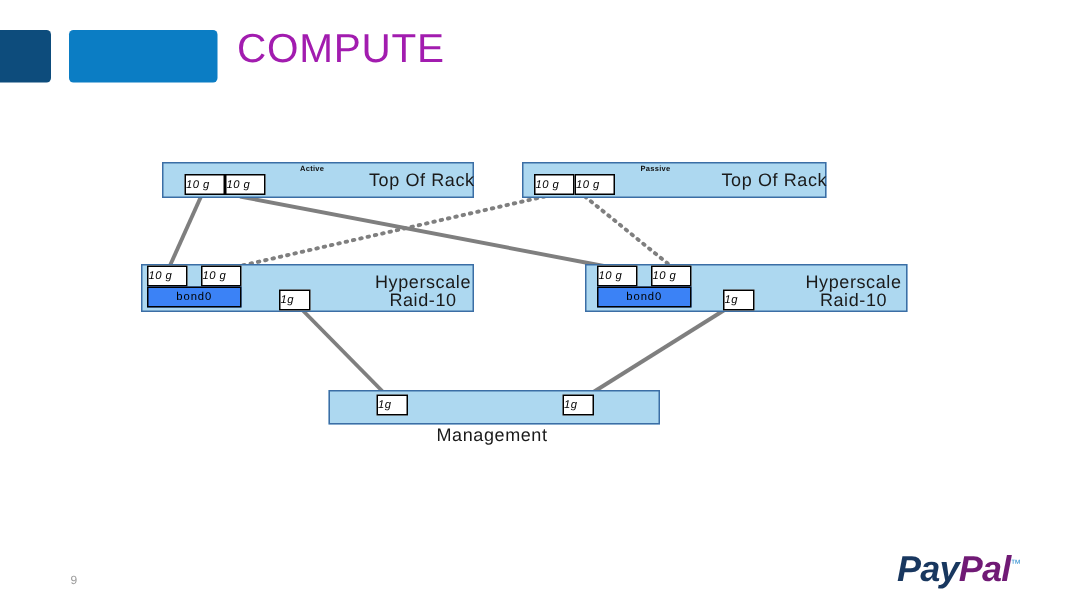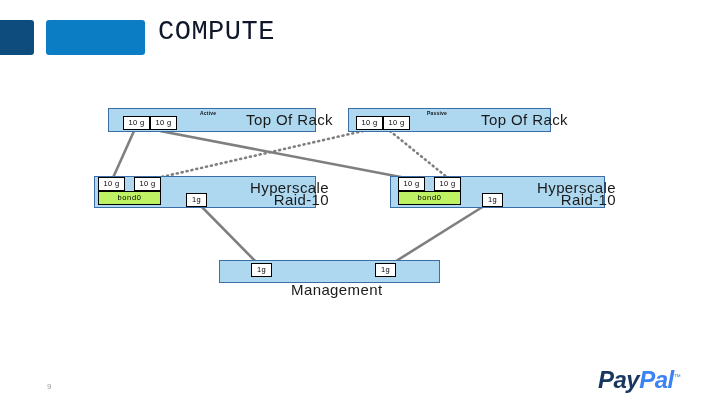--- a/index.html
+++ b/index.html
@@ -32,24 +32,24 @@
     width: 99px;
     height: 35px;
     background: #0b7dc4;
     border-radius: 3px;
   }
   .slide-title {
     position: absolute;
     left: 158px;
     top: 17px;
     font-size: 27px;
-    color: #0f172a;
+    color: #a21caf;
     letter-spacing: 0.5px;
     white-space: nowrap;
-    font-family: Liberation Mono, monospace;
+    font-family: Liberation Sans, sans-serif;
   }
 
   
   .diagram {
     position: absolute;
     left: 0;
     top: 0;
     width: 720px;
     height: 405px;
   }
@@ -64,52 +64,52 @@
 
   
   .node {
     position: absolute;
     background: #add8f0;
     border: 1px solid #3b6ea5;
     box-sizing: border-box;
   }
   .node-label {
     position: absolute;
-    font-size: 15px;
+    font-size: 12px;
     color: #1a1a1a;
     letter-spacing: 0.4px;
     line-height: 12px;
     white-space: pre-line;
-    text-align: right;
+    text-align: center;
   }
   .node-sublabel {
     position: absolute;
     font-size: 5px;
     font-weight: bold;
     color: #111111;
     letter-spacing: 0.2px;
     white-space: nowrap;
   }
 
   
   .port {
     position: absolute;
     background: #ffffff;
     border: 1px solid #000000;
     box-sizing: border-box;
     font-size: 7.5px;
     color: #000000;
-    text-align: center;
     line-height: 12px;
     height: 14px;
     letter-spacing: 0.3px;
+    font-style: italic;
   }
   .bond {
     position: absolute;
-    background: #bef264;
+    background: #3b82f6;
     border: 1px solid #000000;
     box-sizing: border-box;
     font-size: 7.5px;
     color: #000000;
     text-align: center;
     line-height: 12px;
     height: 14px;
     letter-spacing: 0.6px;
   }
 
@@ -128,21 +128,21 @@
     width: 112px;
     height: 26px;
     font-family: "Liberation Sans", sans-serif;
     font-style: italic;
     font-weight: bold;
     font-size: 24px;
     letter-spacing: -0.5px;
     white-space: nowrap;
   }
   .pp-pay { color: #18375f; text-align: center; }
-  .pp-pal { color: #3b82f6; margin-top: 16px; }
+  .pp-pal { color: #701a75; margin-top: 16px; }
   .pp-tm {
     font-size: 7px;
     font-style: normal;
     font-weight: normal;
     color: #2e8fd0;
     vertical-align: super;
   }
 </style>
 </head>
 <body>

